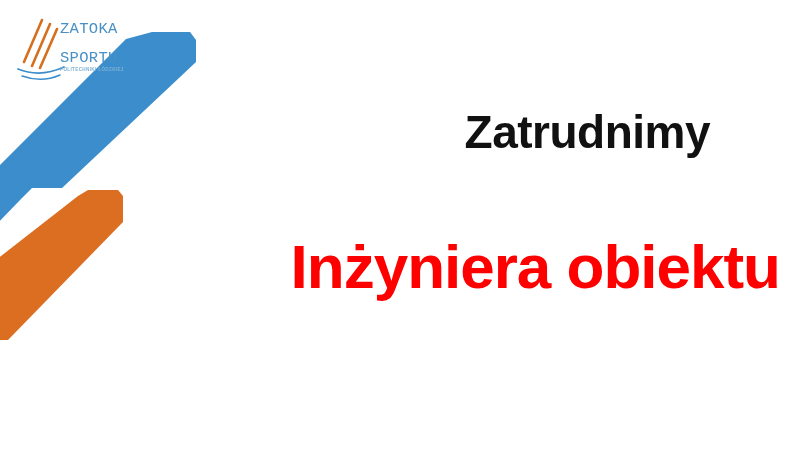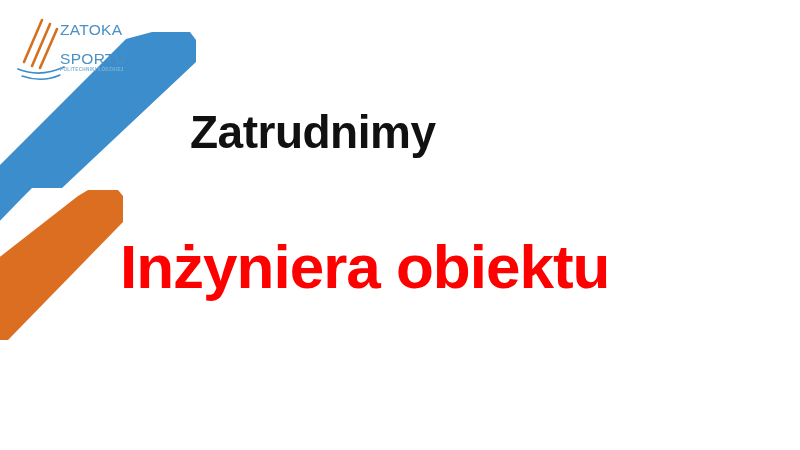--- a/index.html
+++ b/index.html
@@ -47,21 +47,21 @@
   }
   #logo-wordmark {
     position: absolute;
     left: 48px;
     top: 6px;
     width: 76px;
     line-height: 1;
   }
   .logo-word {
     display: block;
-    font-family: Liberation Sans, sans-serif;
+    font-family: Liberation Mono, monospace;
     font-size: 15.5px;
     font-weight: 400;
     letter-spacing: 0.3px;
     color: #4a90c4;
   }
   #logo-word-2 { margin-top: 13px; }
   #logo-sub {
     display: block;
     margin-top: 2px;
     font-family: "Liberation Sans", sans-serif;
@@ -71,34 +71,34 @@
     color: #7fb3d5;
     white-space: nowrap;
   }
 
   
   #headline-top {
     position: absolute;
     left: 190px;
     top: 108px;
     width: 520px;
-    text-align: left;
+    text-align: right;
     font-family: "Liberation Sans", sans-serif;
     font-size: 46px;
     font-weight: bold;
     color: #111111;
     letter-spacing: -0.5px;
     line-height: 1.05;
   }
   #headline-main {
     position: absolute;
     left: 120px;
     top: 234px;
     width: 660px;
-    text-align: left;
+    text-align: right;
     font-family: "Liberation Sans", sans-serif;
     font-size: 62px;
     font-weight: bold;
     color: #ff0000;
     letter-spacing: -1px;
     line-height: 1.05;
     white-space: nowrap;
   }
 </style>
 </head>

